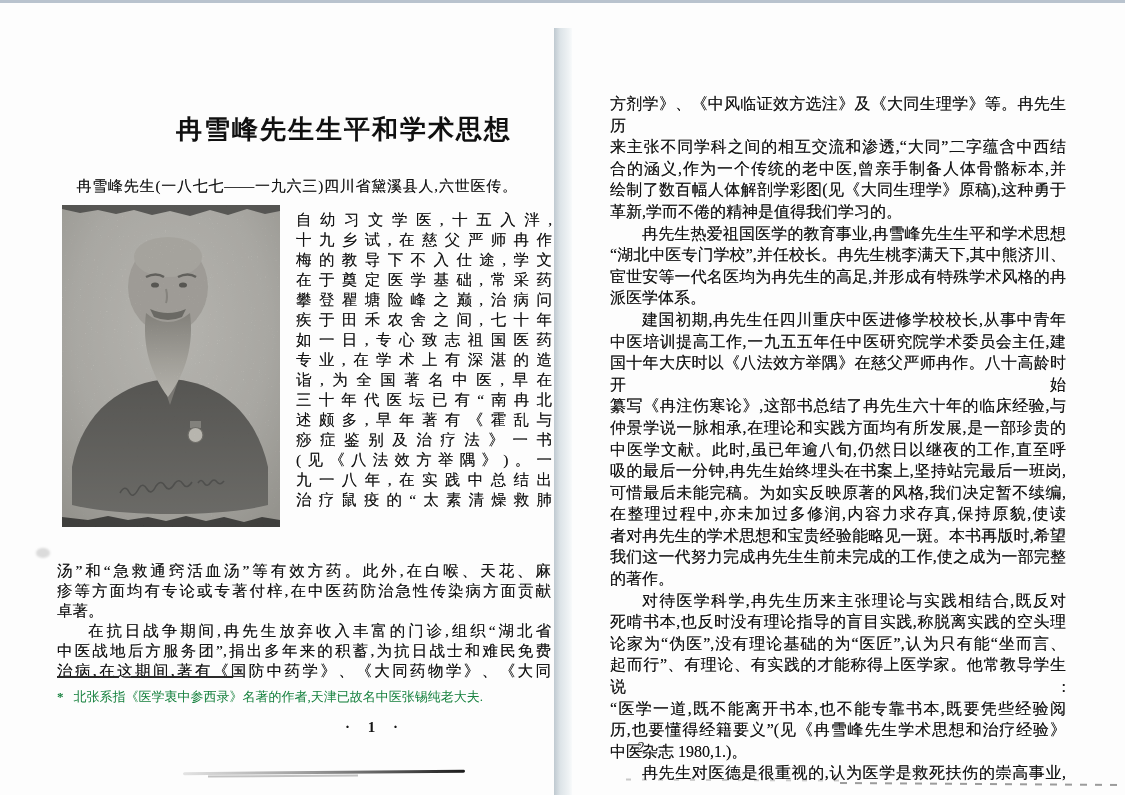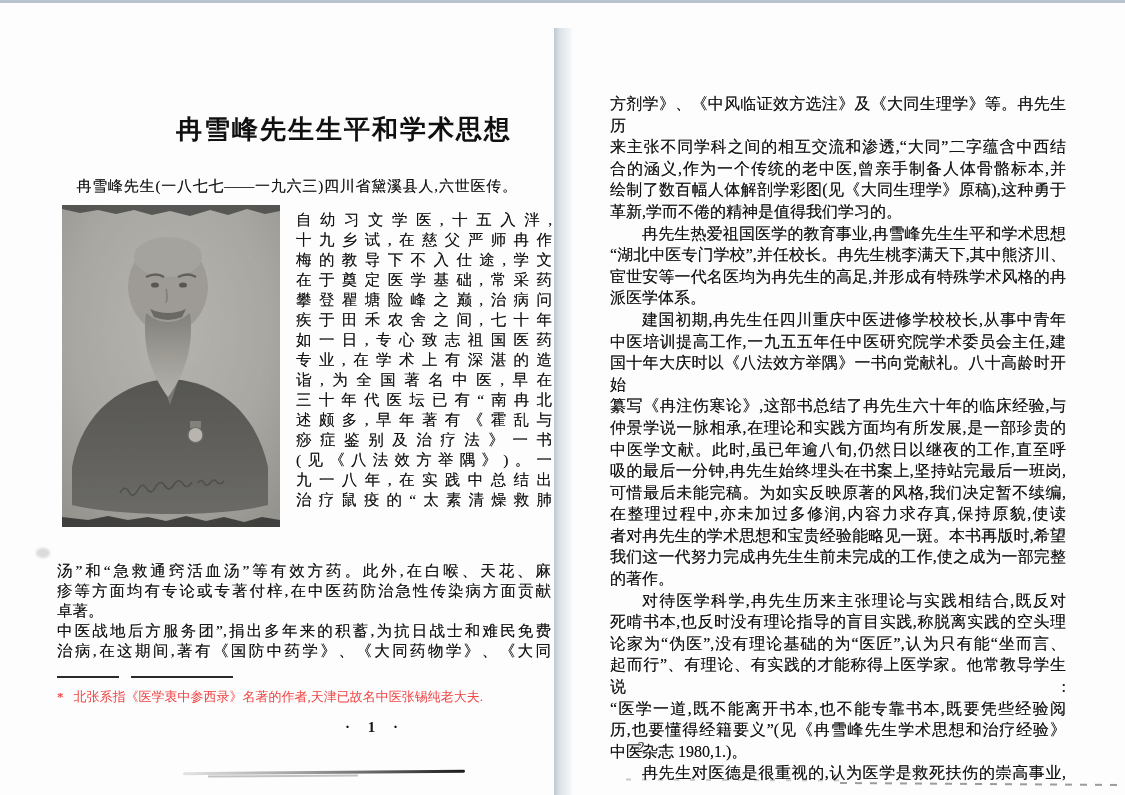--- a/index.html
+++ b/index.html
@@ -36,21 +36,21 @@
     font-size:15.5px;line-height:20px;
     text-shadow:0 0 .4px rgba(0,0,0,.55);
     margin-top:21px;
   }
   .fnrule{
     position:absolute;left:57px;top:676px;width:176px;height:2px;
     background:linear-gradient(90deg,#2a2a2a 0,#2a2a2a 62px,transparent 62px,transparent 74px,#2a2a2a 74px,#2a2a2a 176px);
   }
   .footnote{
     position:absolute;left:57px;top:688px;width:480px;
-    font-size:13px;line-height:17px;color:#ef4444;
+    font-size:13px;line-height:17px;color:#15803d;
   }
   .fnmark{font-weight:700;margin-right:10px;}
   .pnum{position:absolute;font-size:15px;letter-spacing:7px;color:#141414;}
   .p1{left:330px;top:719px;width:90px;text-align:center;font-weight:700;}
   .p2{left:615px;top:738px;width:90px;transform:rotate(-3deg) skewX(-6deg);font-style:italic;}
   
   .body-right{
     position:absolute;left:610px;top:93px;width:456px;
     font-size:16px;line-height:21.6px;
     text-shadow:0 0 .45px rgba(0,0,0,.6);
@@ -147,20 +147,21 @@
         <div class="tl fill">痧症鉴别及治疗法》一书</div>
         <div class="tl fill">(见《八法效方举隅》)。一</div>
         <div class="tl fill">九一八年,在实践中总结出</div>
         <div class="tl fill">治疗鼠疫的“太素清燥救肺</div>
       </div>
 
     <div class="body-left">
         <div class="tl fill">汤”和“急救通窍活血汤”等有效方药。此外,在白喉、天花、麻</div>
         <div class="tl fill">疹等方面均有专论或专著付梓,在中医药防治急性传染病方面贡献</div>
         <div class="tl nofill">卓著。</div>
+        <div class="tl ind fill">在抗日战争期间,冉先生放弃收入丰富的门诊,组织“湖北省</div>
         <div class="tl fill">中医战地后方服务团”,捐出多年来的积蓄,为抗日战士和难民免费</div>
         <div class="tl fill">治病,在这期间,著有《国防中药学》、《大同药物学》、《大同</div>
       </div>
 
     <div class="fnrule"></div>
     <div class="footnote">
       <span class="fnmark">*</span><span>北张系指《医学衷中参西录》名著的作者,天津已故名中医张锡纯老大夫.</span>
     </div>
 
     <div class="pnum p1">· 1 ·</div>
@@ -172,21 +173,21 @@
         <div class="tl fill">来主张不同学科之间的相互交流和渗透,“大同”二字蕴含中西结</div>
         <div class="tl fill">合的涵义,作为一个传统的老中医,曾亲手制备人体骨骼标本,并</div>
         <div class="tl fill">绘制了数百幅人体解剖学彩图(见《大同生理学》原稿),这种勇于</div>
         <div class="tl nofill">革新,学而不倦的精神是值得我们学习的。</div>
         <div class="tl ind fill">冉先生热爱祖国医学的教育事业,冉雪峰先生生平和学术思想</div>
         <div class="tl fill">“湖北中医专门学校”,并任校长。冉先生桃李满天下,其中熊济川、</div>
         <div class="tl fill">宦世安等一代名医均为冉先生的高足,并形成有特殊学术风格的冉</div>
         <div class="tl nofill">派医学体系。</div>
         <div class="tl ind fill">建国初期,冉先生任四川重庆中医进修学校校长,从事中青年</div>
         <div class="tl fill">中医培训提高工作,一九五五年任中医研究院学术委员会主任,建</div>
-        <div class="tl fill">国十年大庆时以《八法效方举隅》一书向党献礼。八十高龄时开始</div>
+        <div class="tl fill">国十年大庆时以《八法效方举隅》在慈父严师冉作。八十高龄时开始</div>
         <div class="tl fill">纂写《冉注伤寒论》,这部书总结了冉先生六十年的临床经验,与</div>
         <div class="tl fill">仲景学说一脉相承,在理论和实践方面均有所发展,是一部珍贵的</div>
         <div class="tl fill">中医学文献。此时,虽已年逾八旬,仍然日以继夜的工作,直至呼</div>
         <div class="tl fill">吸的最后一分钟,冉先生始终埋头在书案上,坚持站完最后一班岗,</div>
         <div class="tl fill">可惜最后未能完稿。为如实反映原著的风格,我们决定暂不续编,</div>
         <div class="tl fill">在整理过程中,亦未加过多修润,内容力求存真,保持原貌,使读</div>
         <div class="tl fill">者对冉先生的学术思想和宝贵经验能略见一斑。本书再版时,希望</div>
         <div class="tl fill">我们这一代努力完成冉先生生前未完成的工作,使之成为一部完整</div>
         <div class="tl nofill">的著作。</div>
         <div class="tl ind fill">对待医学科学,冉先生历来主张理论与实践相结合,既反对</div>

